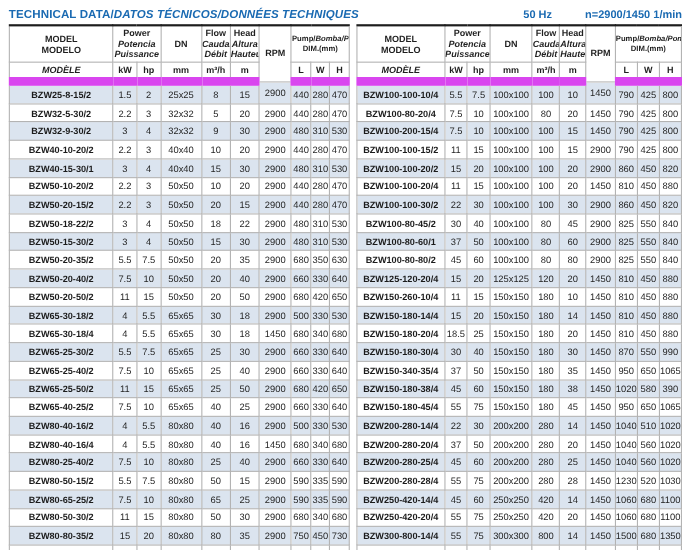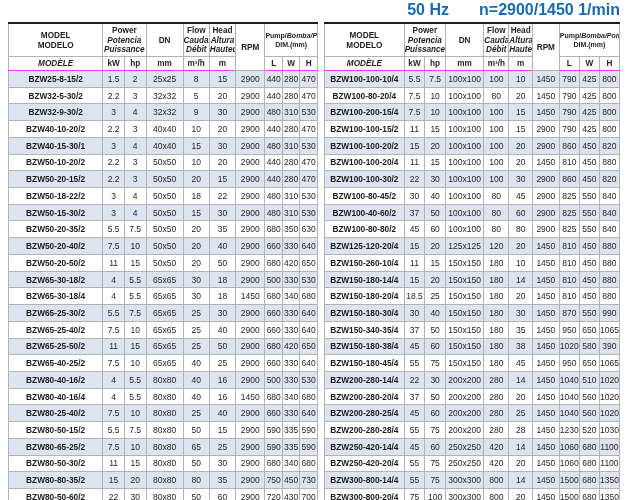--- a/index.html
+++ b/index.html
@@ -7,43 +7,44 @@
     width:627px; height:500px; box-sizing:border-box;
     padding:4px 7px 0 8px;
     font-family:"Liberation Sans", sans-serif;
     color:#222;
     -webkit-font-smoothing:antialiased;
   }
   .topbar { display:flex; align-items:flex-end; margin-bottom:3px; height:15px; }
   .doc-title { width:311px; font-size:10.5px; font-weight:bold; color:#1a6ab2; letter-spacing:0.1px; white-space:nowrap; }
   .doc-title .it { font-style:italic; }
   .freq-block { flex:1; display:flex; justify-content:flex-end; gap:30px;
-                font-size:16px; font-weight:bold; color:#1a6ab2; white-space:nowrap; }
+                font-size:10px; font-weight:bold; color:#1a6ab2; white-space:nowrap; }
   .tables { display:flex; gap:6px; }
   table { border-collapse:collapse; table-layout:fixed;
           border-top:2.5px solid #1e1e1e; border-bottom:1.5px solid #555; }
   .tbl-left  { width:310px; }
   .tbl-right { width:296px; }
   th, td { border:1px solid #b3b3b3; text-align:center; vertical-align:middle;
            overflow:hidden; white-space:nowrap; padding:0; }
   thead th { background:#ffffff; font-weight:bold; color:#1f1f1f; }
   .hdr-main th { font-size:8.2px; line-height:1.18; padding:2px 0 1px 0; height:28px; }
   .hdr-main .dim-th { font-size:7px; line-height:1.25; }
-  .hdr-units th { font-size:8.2px; height:13px; border-bottom:1px solid #d946ef; font-weight:bold; }
+  .hdr-units th { font-size:8.2px; height:13px; border-bottom:8px solid #d946ef; font-weight:bold; }
   .hdr-main .it, .hdr-units .it { font-style:italic; }
   .rpm-th { font-size:8.4px; }
   tbody td { font-size:8.5px; height:15.72px; color:#242424; }
   tbody td.model { font-weight:bold; font-size:8.3px; color:#1b1b1b; }
   tr.stripe td { background:#dbe4ef; }
   tr.plain td  { background:#ffffff; }
 </style>
 </head>
 <body>
 
 <div class="topbar">
+  <div class="doc-title"><span>TECHNICAL DATA/</span><span class="it">DATOS TÉCNICOS/DONNÉES TECHNIQUES</span></div>
   <div class="freq-block">
     <span>50 Hz</span>
     <span>n=2900/1450 1/min</span>
   </div>
 </div>
 
 <div class="tables">
 
   <table class="tbl-left">
     <colgroup>
@@ -562,21 +563,21 @@
           <td>40</td>
           <td>100x100</td>
           <td>80</td>
           <td>45</td>
           <td>2900</td>
           <td>825</td>
           <td>550</td>
           <td>840</td>
         </tr>
         <tr class="stripe">
-          <td class="model">BZW100-40-60/2</td>
+          <td class="model">BZW100-80-60/1</td>
           <td>37</td>
           <td>50</td>
           <td>100x100</td>
           <td>80</td>
           <td>60</td>
           <td>2900</td>
           <td>825</td>
           <td>550</td>
           <td>840</td>
         </tr>

